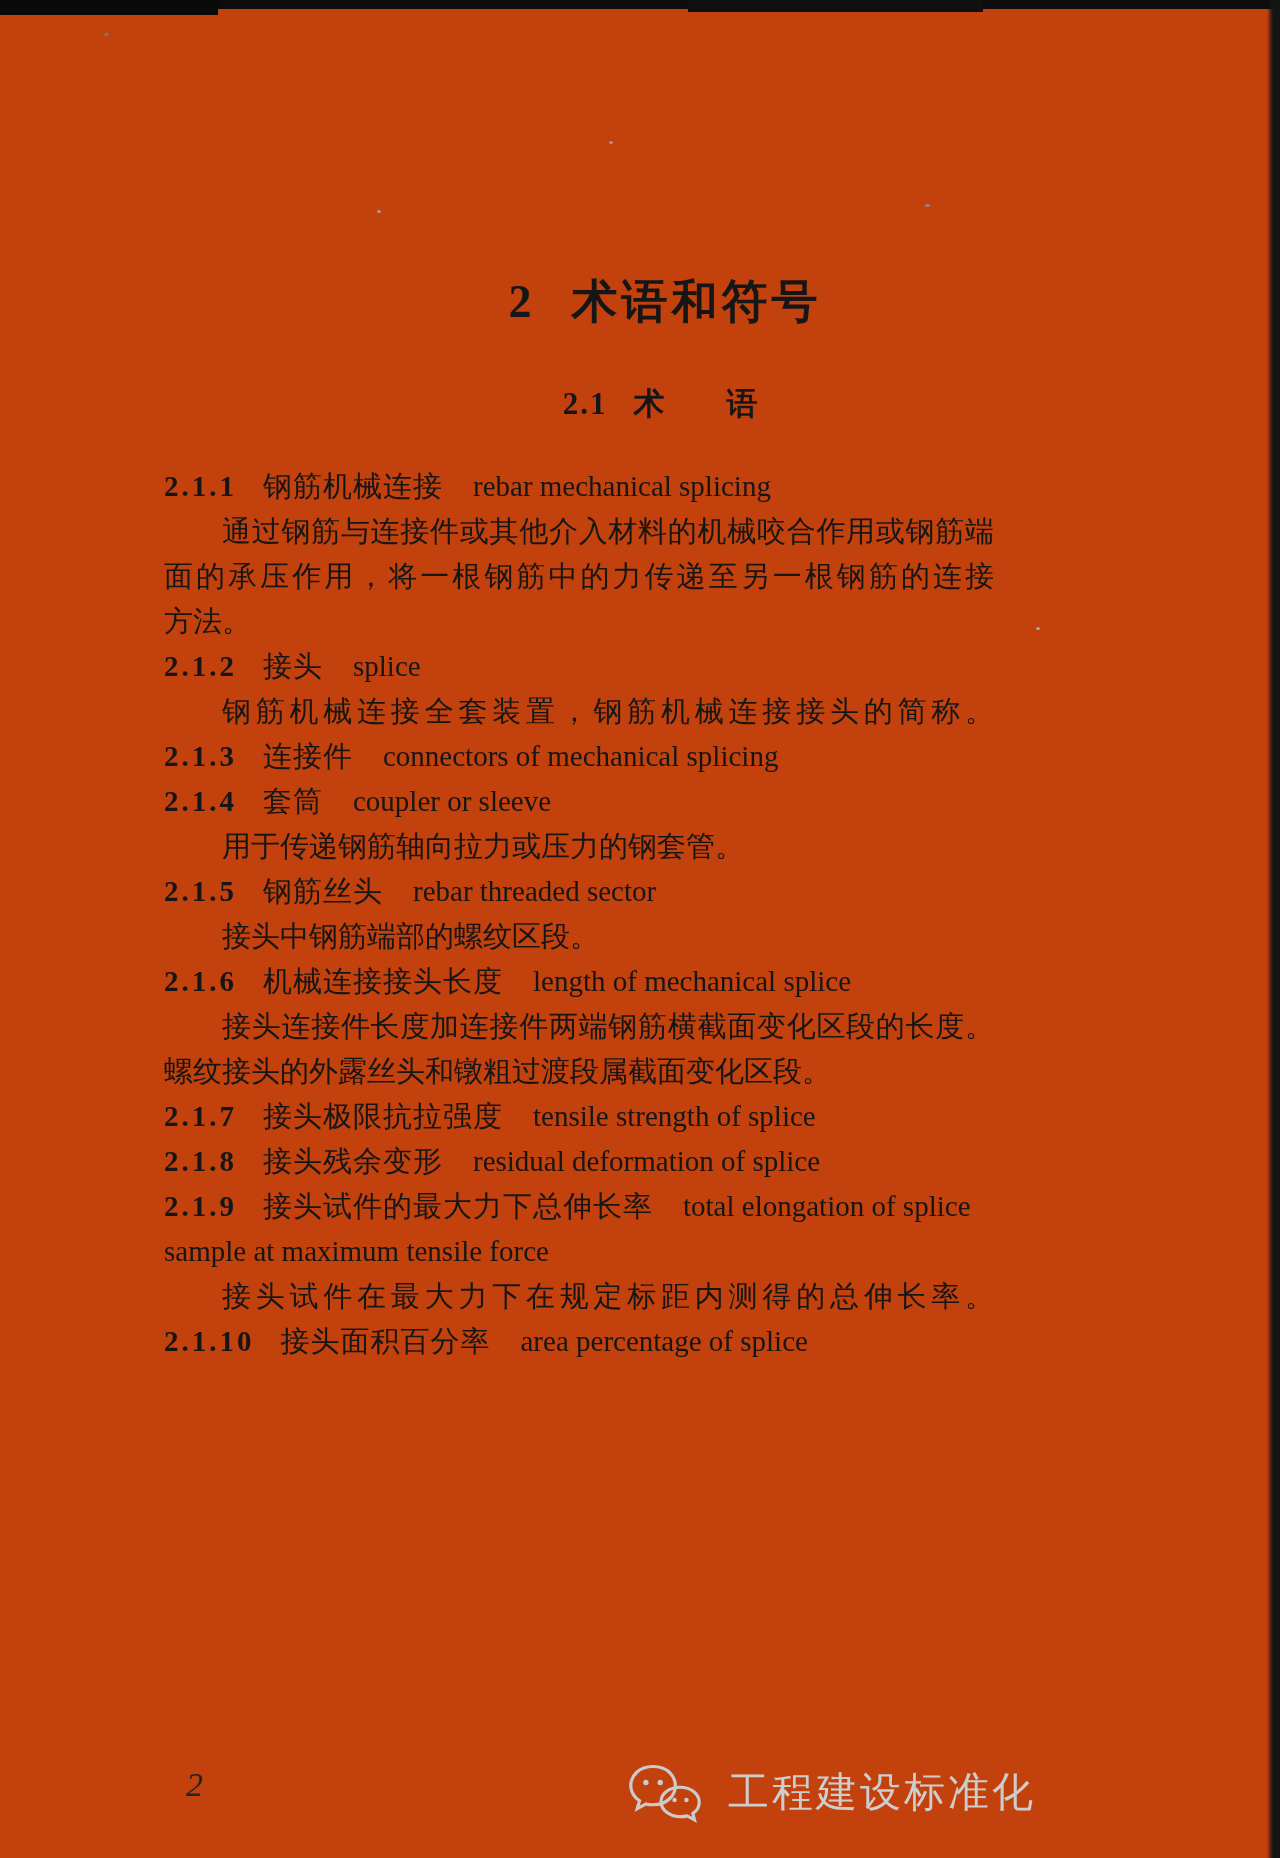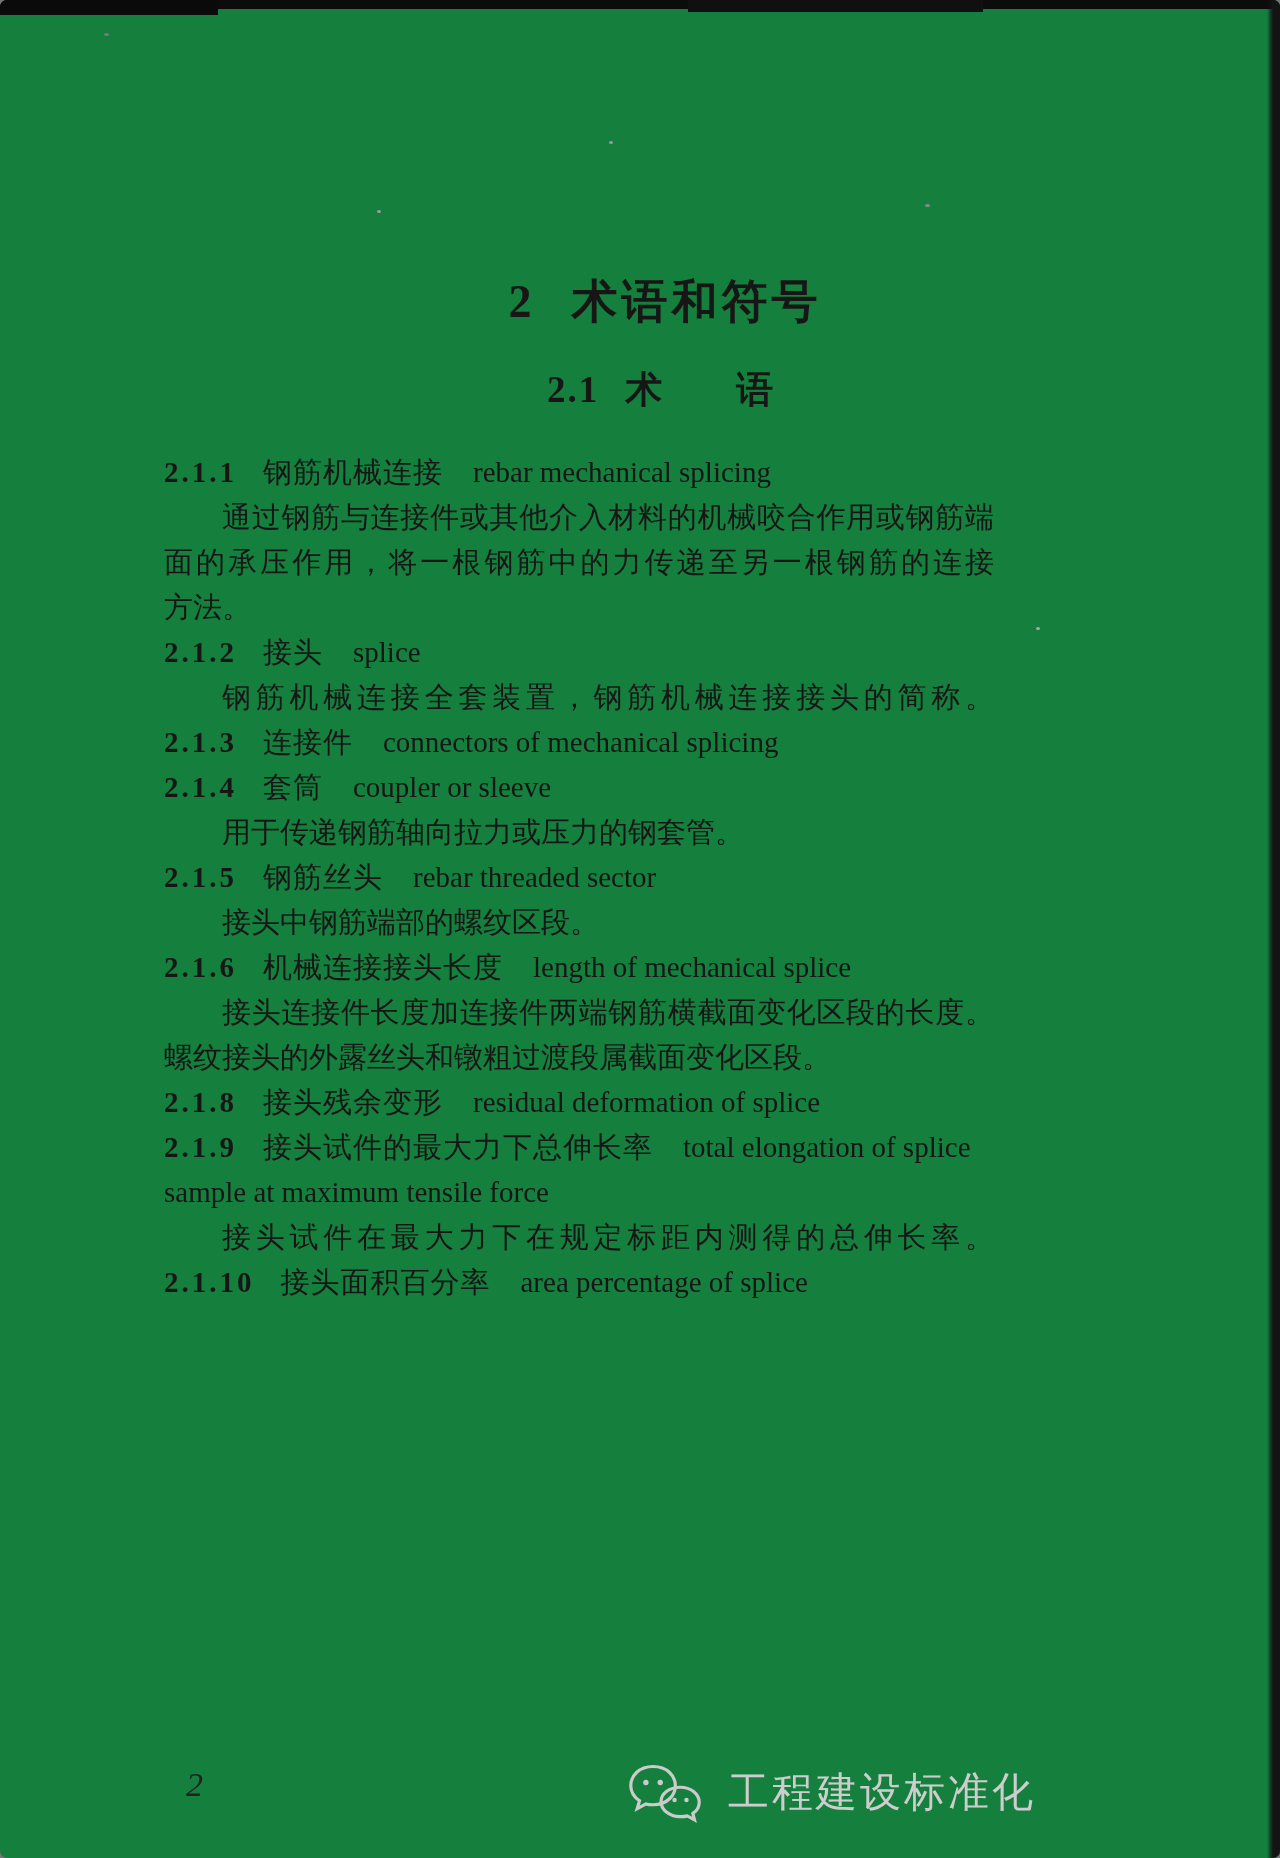--- a/index.html
+++ b/index.html
@@ -4,24 +4,23 @@
 <style>
   html,body{margin:0;padding:0;}
   body{
     background:#777;
     font-family:"Liberation Serif","DejaVu Serif",serif;
   }
   .page{
     position:relative;
     width:1280px;height:1858px;
     margin:0 auto;
-    background:#15803d;
+    background:#c2410c;
     overflow:hidden;
     color:#161616;
-    border-radius:7px;
   }
   
   .scan-bar-top{
     position:absolute;top:0;left:0;width:1280px;height:9px;
     background:#0c0c0c;
   }
   .scan-bar-top::before{
     content:"";position:absolute;left:0;top:0;width:218px;height:15px;background:#0a0a0a;
   }
   .scan-bar-top::after{
@@ -49,23 +48,23 @@
     font-size:46px;
     line-height:60px;
     letter-spacing:4px;
     white-space:nowrap;
   }
   .chapter-heading .num{margin-right:40px;letter-spacing:0;}
   .section-heading{
     text-align:center;
     padding-left:162px;
     font-weight:bold;
-    font-size:37px;
+    font-size:31px;
     line-height:40px;
-    margin-top:38px;
+    margin-top:52px;
     white-space:nowrap;
   }
   .section-heading .num{margin-right:26px;letter-spacing:2px;}
   .terms{
     margin-top:40px;
     font-size:29px;
     line-height:45px;
   }
   .term-line{white-space:nowrap;}
   .term-num{font-weight:bold;letter-spacing:3px;margin-right:26px;text-align:right;}
@@ -173,20 +172,23 @@
       <span class="term-num">2.1.6</span><span class="term-zh">机械连接接头长度</span><span class="term-en">length of mechanical splice</span>
     </div>
 
     <div>
             <div class="def-line indent stretch">接头连接件长度加连接件两端钢筋横截面变化区段的长度。</div>
             <div class="def-line">螺纹接头的外露丝头和镦粗过渡段属截面变化区段。</div>
           </div>
   </div>
 
   <div>
+    <div class="term-line">
+      <span class="term-num">2.1.7</span><span class="term-zh">接头极限抗拉强度</span><span class="term-en">tensile strength of splice</span>
+    </div>
 
   </div>
 
   <div>
     <div class="term-line">
       <span class="term-num">2.1.8</span><span class="term-zh">接头残余变形</span><span class="term-en">residual deformation of splice</span>
     </div>
 
   </div>
 

